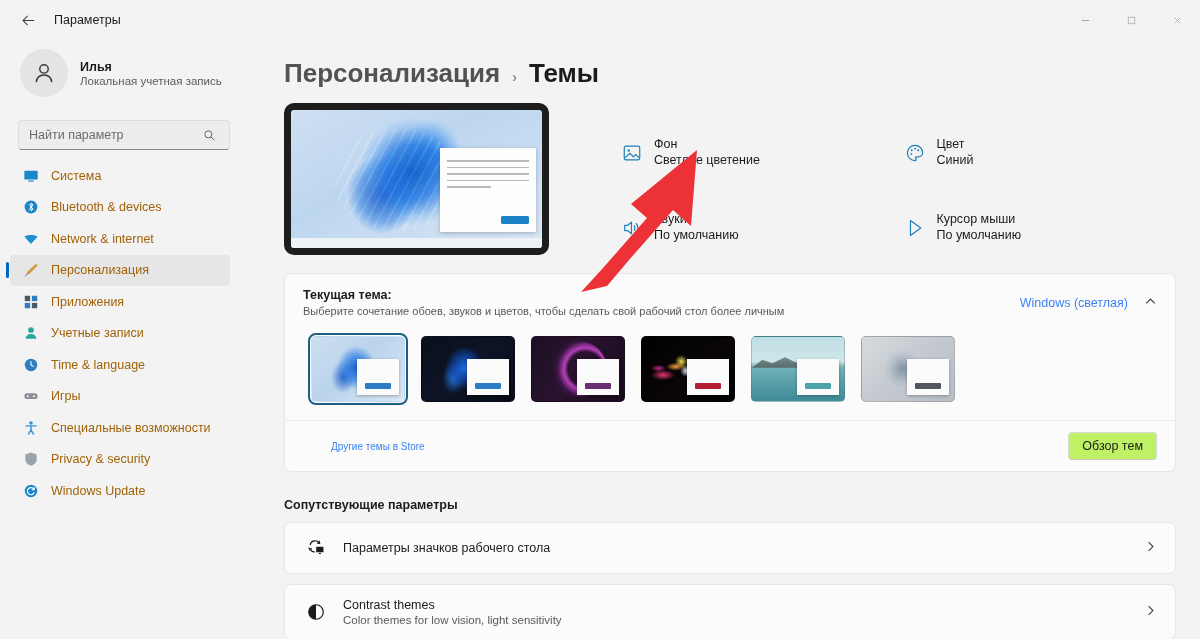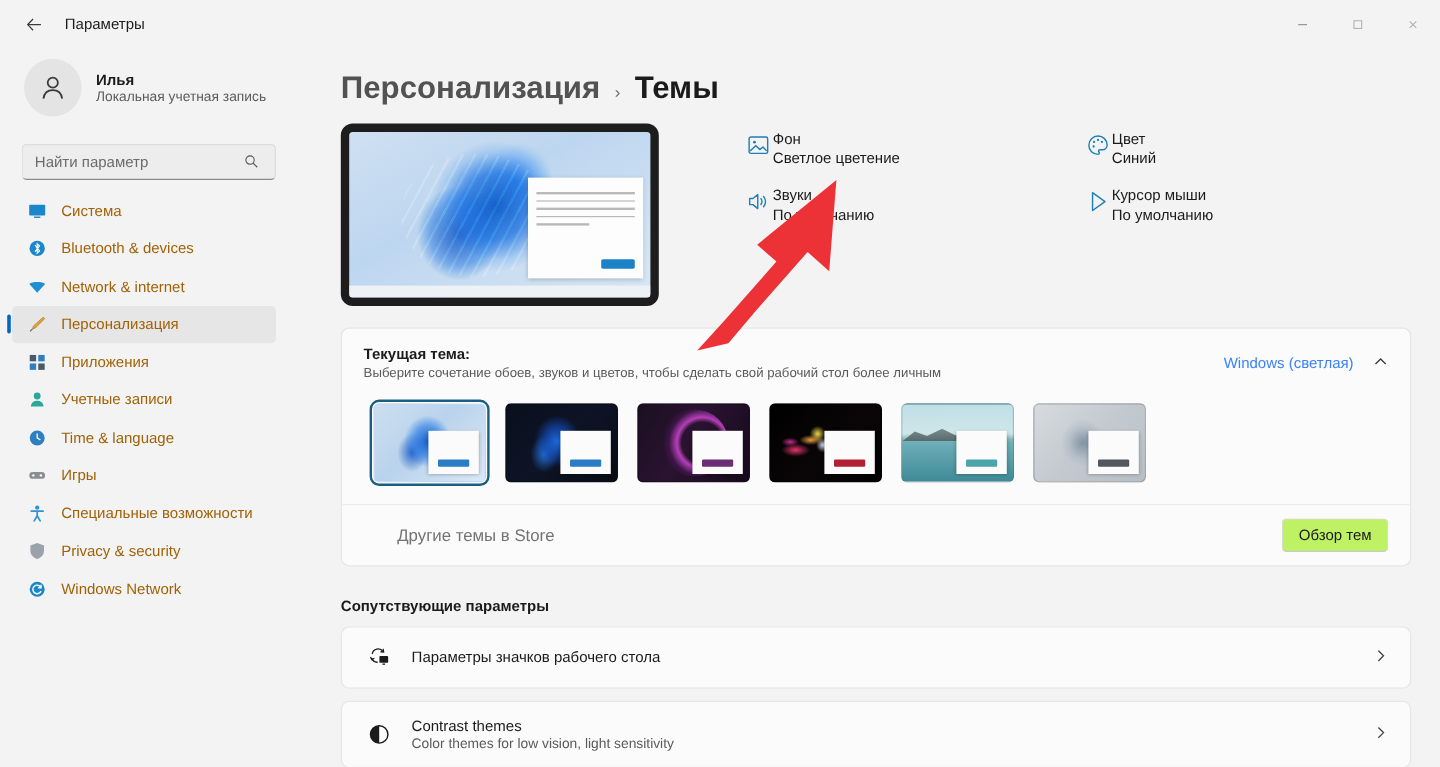--- a/index.html
+++ b/index.html
@@ -69,21 +69,21 @@
   .pv-window { position: absolute; right: 6px; top: 38px; width: 96px; height: 84px; background: #fdfdfd; box-shadow: 0 1px 4px rgba(0,0,0,.25); }
   .pv-line { height: 1.5px; background: #b9b9b9; margin: 0 7px 5px 7px; }
   .pv-line.l1 { margin-top: 12px; }
   .pv-line.short { width: 46%; }
   .pv-btn { position: absolute; right: 7px; bottom: 8px; width: 28px; height: 8px; border-radius: 1.5px; background: #1b82c8; }
   .taskbar { position: absolute; left: 0; right: 0; bottom: 0; height: 10px; background: #eef2f6; }
 
   
   .tiles { flex: 1; display: grid; grid-template-columns: 1fr 1fr; grid-template-rows: auto auto; column-gap: 10px; row-gap: 17px;
      padding: 6px 0 0 72px; align-content: start; }
-  .tile { display: flex; gap: 1px; align-items: flex-start; }
+  .tile { display: flex; gap: 11px; align-items: center; margin-top: 28px; }
   .tile-ic { width: 22px; height: 22px; flex: 0 0 22px; color: #1f7fb8; display: flex; align-items: center; justify-content: center; margin-top: 1px; }
   .tile-tx { display: flex; flex-direction: column; gap: 2px; }
   .tile-t { font-size: 12.5px; color: #1b1b1b; }
   .tile-s { font-size: 12.5px; color: #1b1b1b; }
 
   
   .card { background: #fbfbfb; border: 1px solid #e6e6e6; border-radius: 7px; margin-top: 18px; }
   .ct-head { display: flex; align-items: center; padding: 14px 18px 13px 18px; }
   .ct-head-tx { flex: 1; display: flex; flex-direction: column; gap: 3px; }
   .ct-title { font-size: 12.5px; font-weight: bold; color: #1b1b1b; }
@@ -92,21 +92,21 @@
   .ct-val { font-size: 12.5px; color: #3b82f6; }
   .chev { color: #3b3b3b; font-size: 11px; }
 
   .thumbs { display: flex; gap: 16px; padding: 6px 18px 18px 26px; }
   .thumb { width: 94px; height: 66px; border-radius: 5px; position: relative; overflow: hidden; border: 1px solid rgba(0,0,0,.18); }
   .thumb.sel { outline: 2px solid #1b5e82; outline-offset: 1px; border-color: transparent; }
   .tw { position: absolute; right: 5px; bottom: 6px; width: 42px; height: 36px; background: #fbfbfb; box-shadow: 0 1px 3px rgba(0,0,0,.3); }
   .tw-b { position: absolute; left: 8px; bottom: 6px; width: 26px; height: 6px; border-radius: 1px; }
 
   .store { display: flex; align-items: center; border-top: 1px solid #ececec; padding: 11px 18px 11px 46px; }
-  .store-tx { flex: 1; font-size: 14px; color: #737373; }
+  .store-tx { flex: 1; font-size: 10px; color: #3b82f6; }
   .btn { font-family: inherit; font-size: 12.5px; color: #1b1b1b; background: #bef264; border: 1px solid #d8d8d8; border-bottom-color: #c9c9c9;
      border-radius: 4px; padding: 6px 13px; }
 
   
   .sect-title { font-size: 12.5px; font-weight: bold; color: #1b1b1b; margin: 26px 0 10px 0; }
   .rrow { display: flex; align-items: center; gap: 16px; background: #fbfbfb; border: 1px solid #e6e6e6; border-radius: 7px;
      padding: 13px 18px 13px 20px; margin-bottom: 10px; min-height: 52px; }
   .rrow-ic { width: 22px; height: 22px; flex: 0 0 22px; display: flex; align-items: center; justify-content: center; color: #1b1b1b; }
   .rrow-tx { flex: 1; display: flex; flex-direction: column; gap: 2px; }
   .rrow-t { font-size: 12.5px; color: #1b1b1b; }
@@ -280,21 +280,21 @@
         </div>
 
         <div class="navitem">
           <span class="nicon">
             <svg width="16" height="16" viewBox="0 0 18 18">
                 <circle cx="9" cy="9" r="7" fill="#1b86c9"></circle>
                 <path d="M12.4 7.2 A4 4 0 1 0 12.6 10.8" fill="none" stroke="#fff" stroke-width="1.3"></path>
                 <path d="M12.6 4.8 V7.6 H9.9" fill="none" stroke="#fff" stroke-width="1.3"></path>
               </svg>
           </span>
-          <span class="nlabel">Windows Network</span>
+          <span class="nlabel">Windows Update</span>
         </div>
 
       </div>
     </div>
 
     <div class="main">
 
       <div class="crumb">
         <span class="c1">Персонализация</span>
         <span class="cs">›</span>

